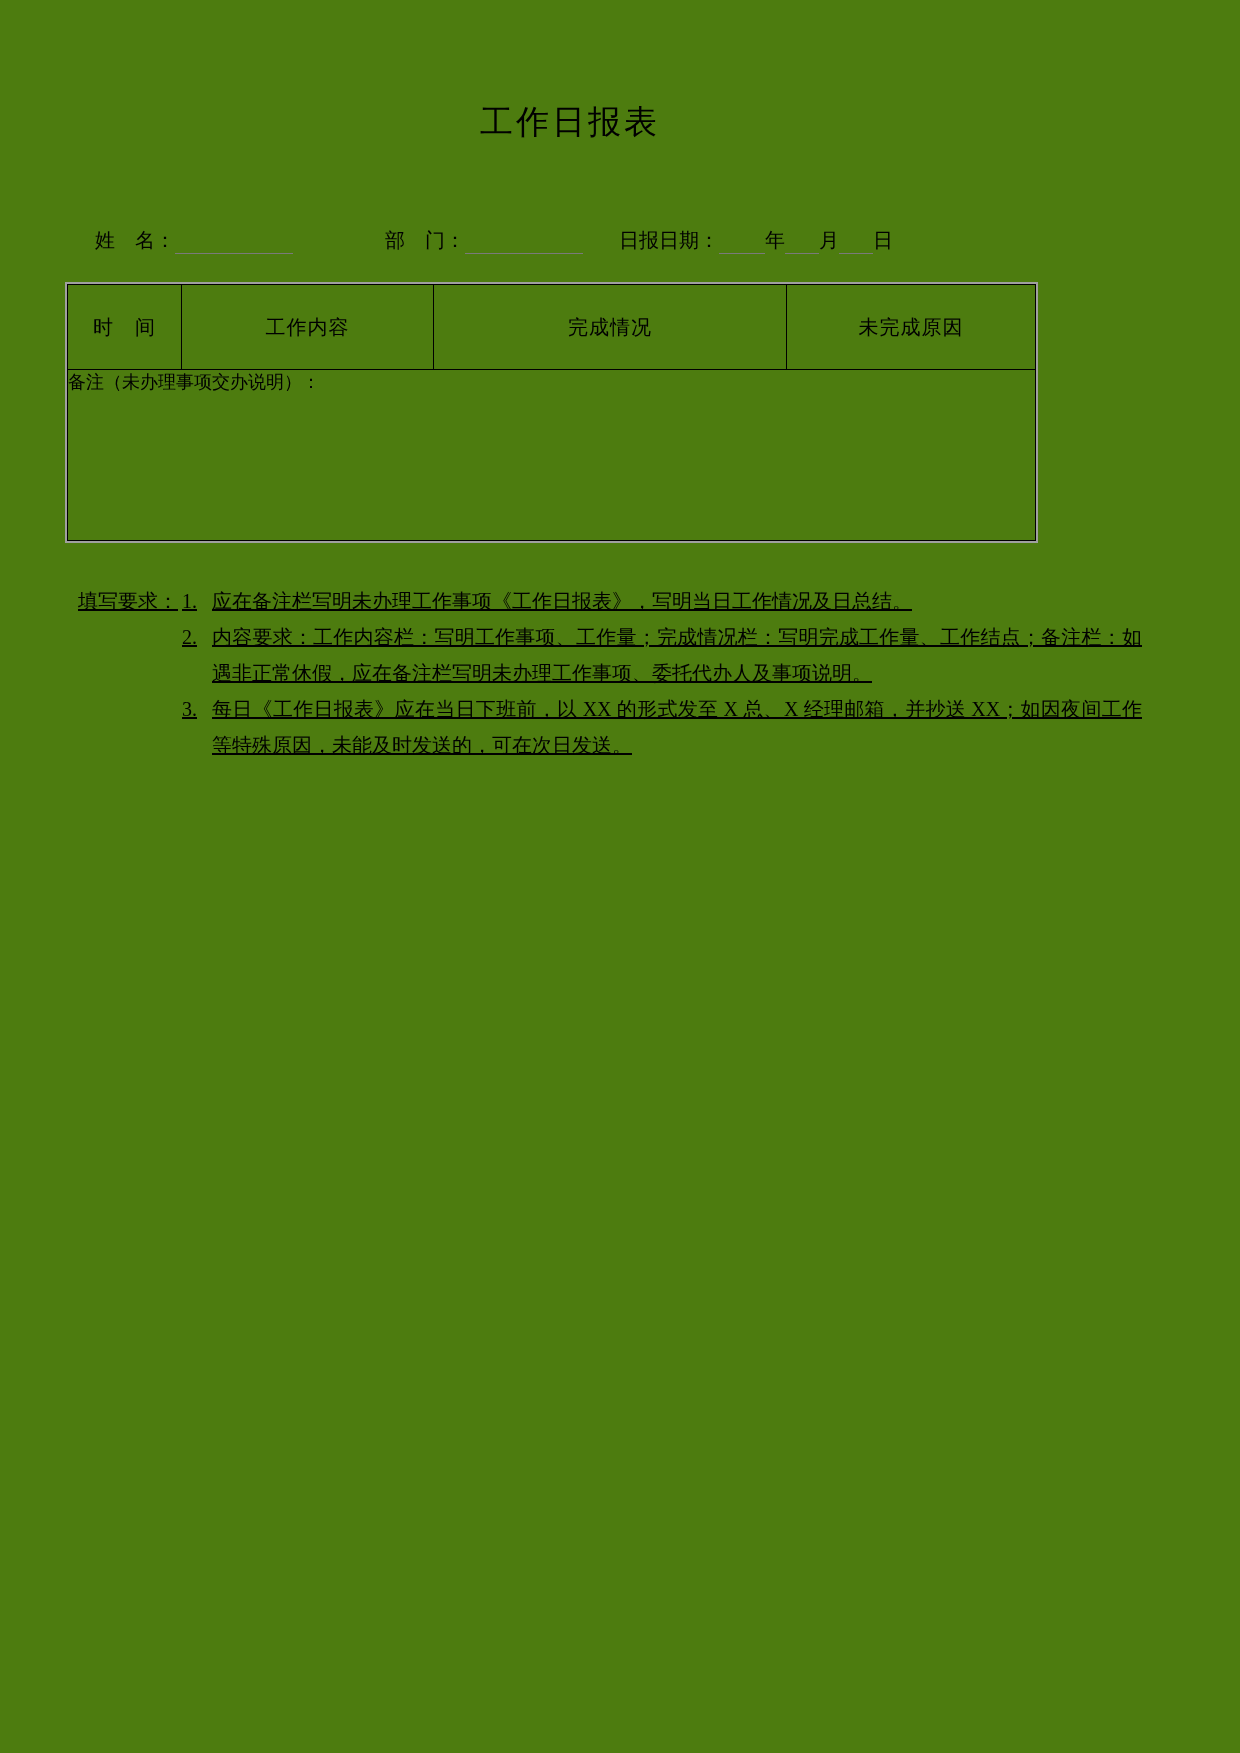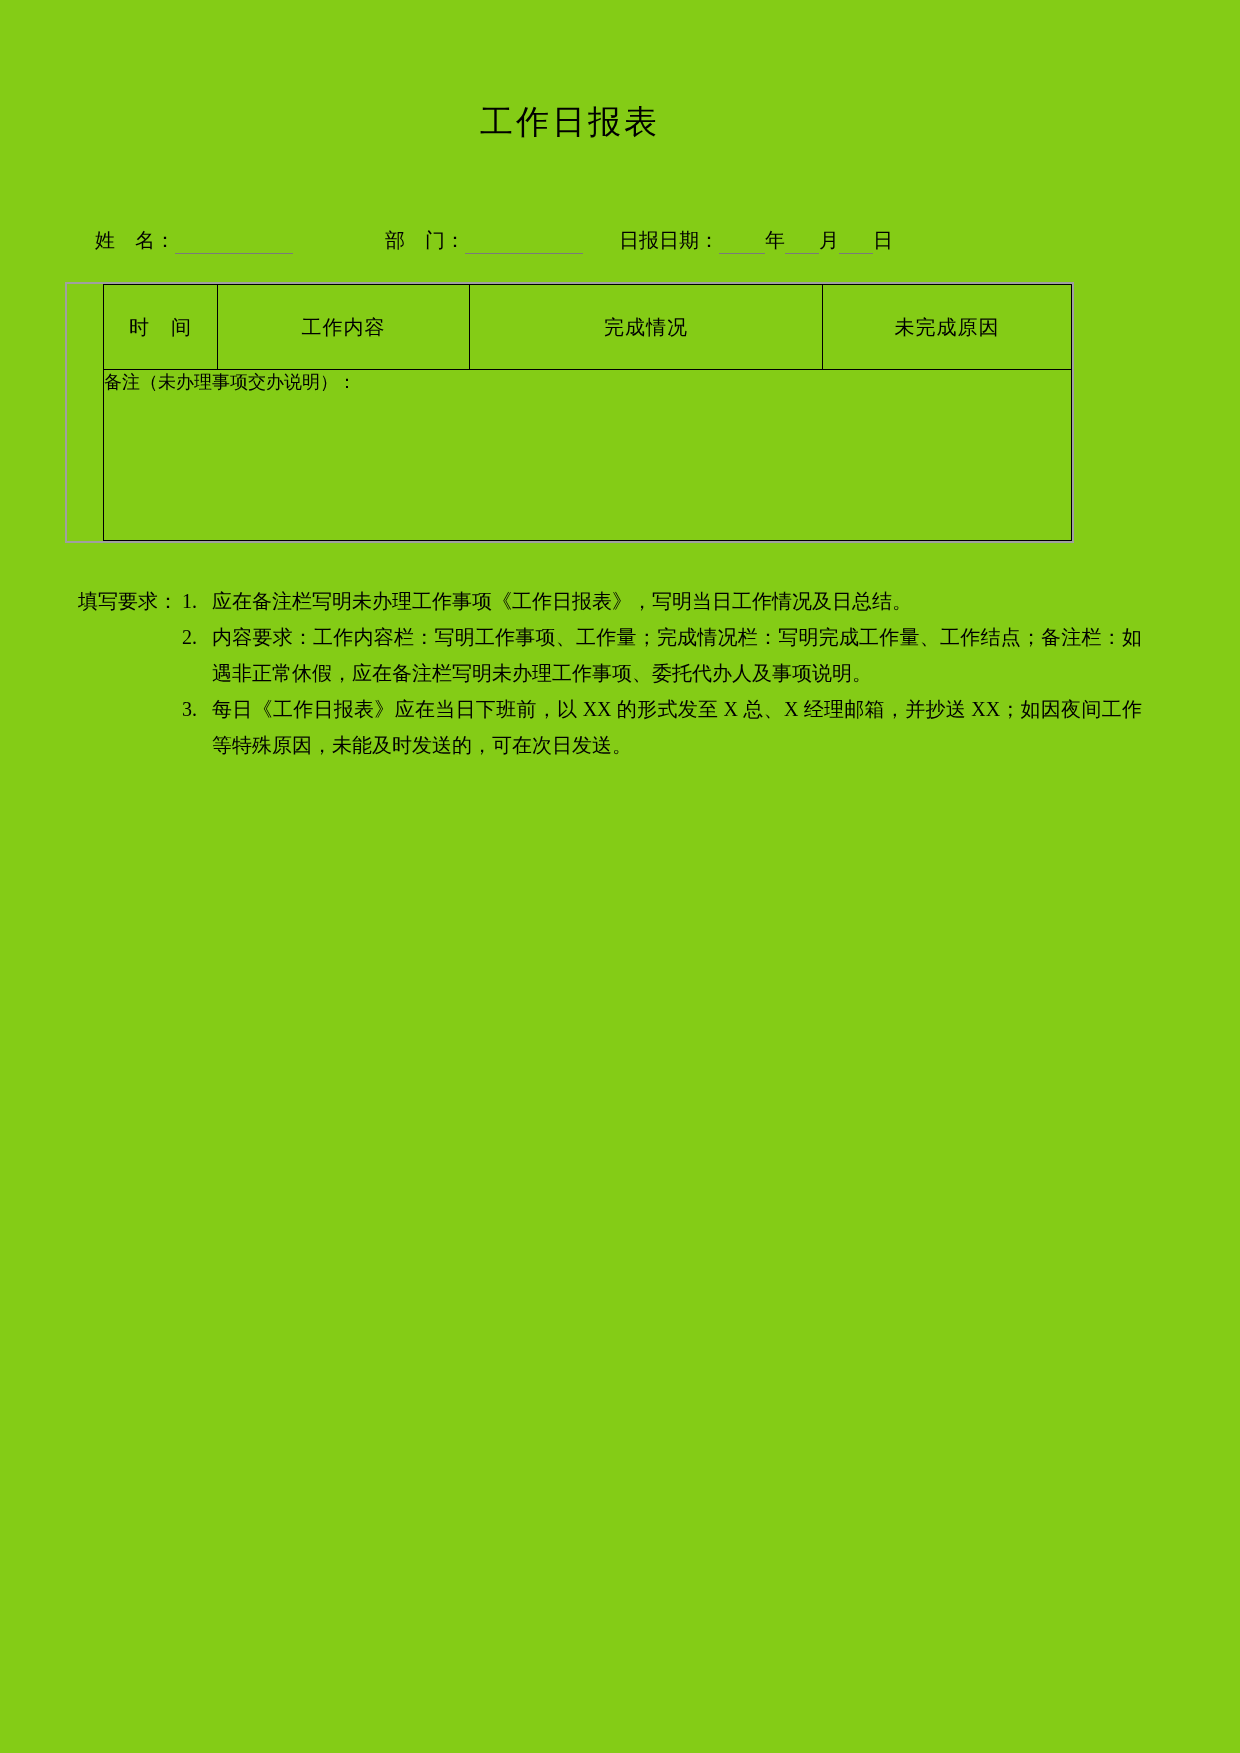--- a/index.html
+++ b/index.html
@@ -1,19 +1,19 @@
 <!DOCTYPE html>
 <html><head>
 <meta charset="utf-8">
 <style>
   html,body { margin:0; padding:0; background:#fff; }
   .page {
     position:relative;
     width:1240px; height:1753px;
-    background:#84cc16;
+    background:#4d7c0f;
     color:#000;
     font-family:"Liberation Serif","DejaVu Serif",serif;
     overflow:hidden;
   }
   
   .title-wrap { padding-top:100px; width:1140px; text-align:center; }
   .doc-title {
     margin:0; font-size:33px; font-weight:400; letter-spacing:3px;
   }
   
@@ -30,42 +30,41 @@
     border-bottom:1px solid #7a7a7a;
   }
   .blank-wide { width:118px; }
   .blank-year { width:46px; }
   .blank-md  { width:34px; }
   
   .tbl-wrap {
     margin:28px 14px 0 65px;
     width:969px;
     border:2px solid #a0a0a0;
-    padding-left:36px;
   }
   table.report {
     border-collapse:collapse; width:100%; table-layout:fixed;
     font-size:20px;
   }
   table.report th, table.report td { border:1px solid #000; padding:0; }
   table.report th {
     font-weight:400; text-align:center; height:84px;
     letter-spacing:1px;
   }
   .time-cell { padding-left:24px; vertical-align:middle; }
   .row-am td { height:468px; }
   .row-pm td { height:424px; }
   .remark-cell {
     height:170px; vertical-align:top; text-align:left;
     padding:8px 10px; font-size:18px;
   }
   
   .notes {
     display:flex; margin:40px 0 0 78px;
-    font-size:20px; line-height:36px;
+    font-size:20px; line-height:36px;text-decoration:underline;
   }
   .notes-label { white-space:nowrap; flex:none; }
   .notes-items { flex:none; }
   .note-item { display:flex; }
   .note-num { flex:none; width:30px; padding-left:4px; }
   .note-text { width:930px; text-align:justify; }
 </style>
 </head>
 <body>
 

